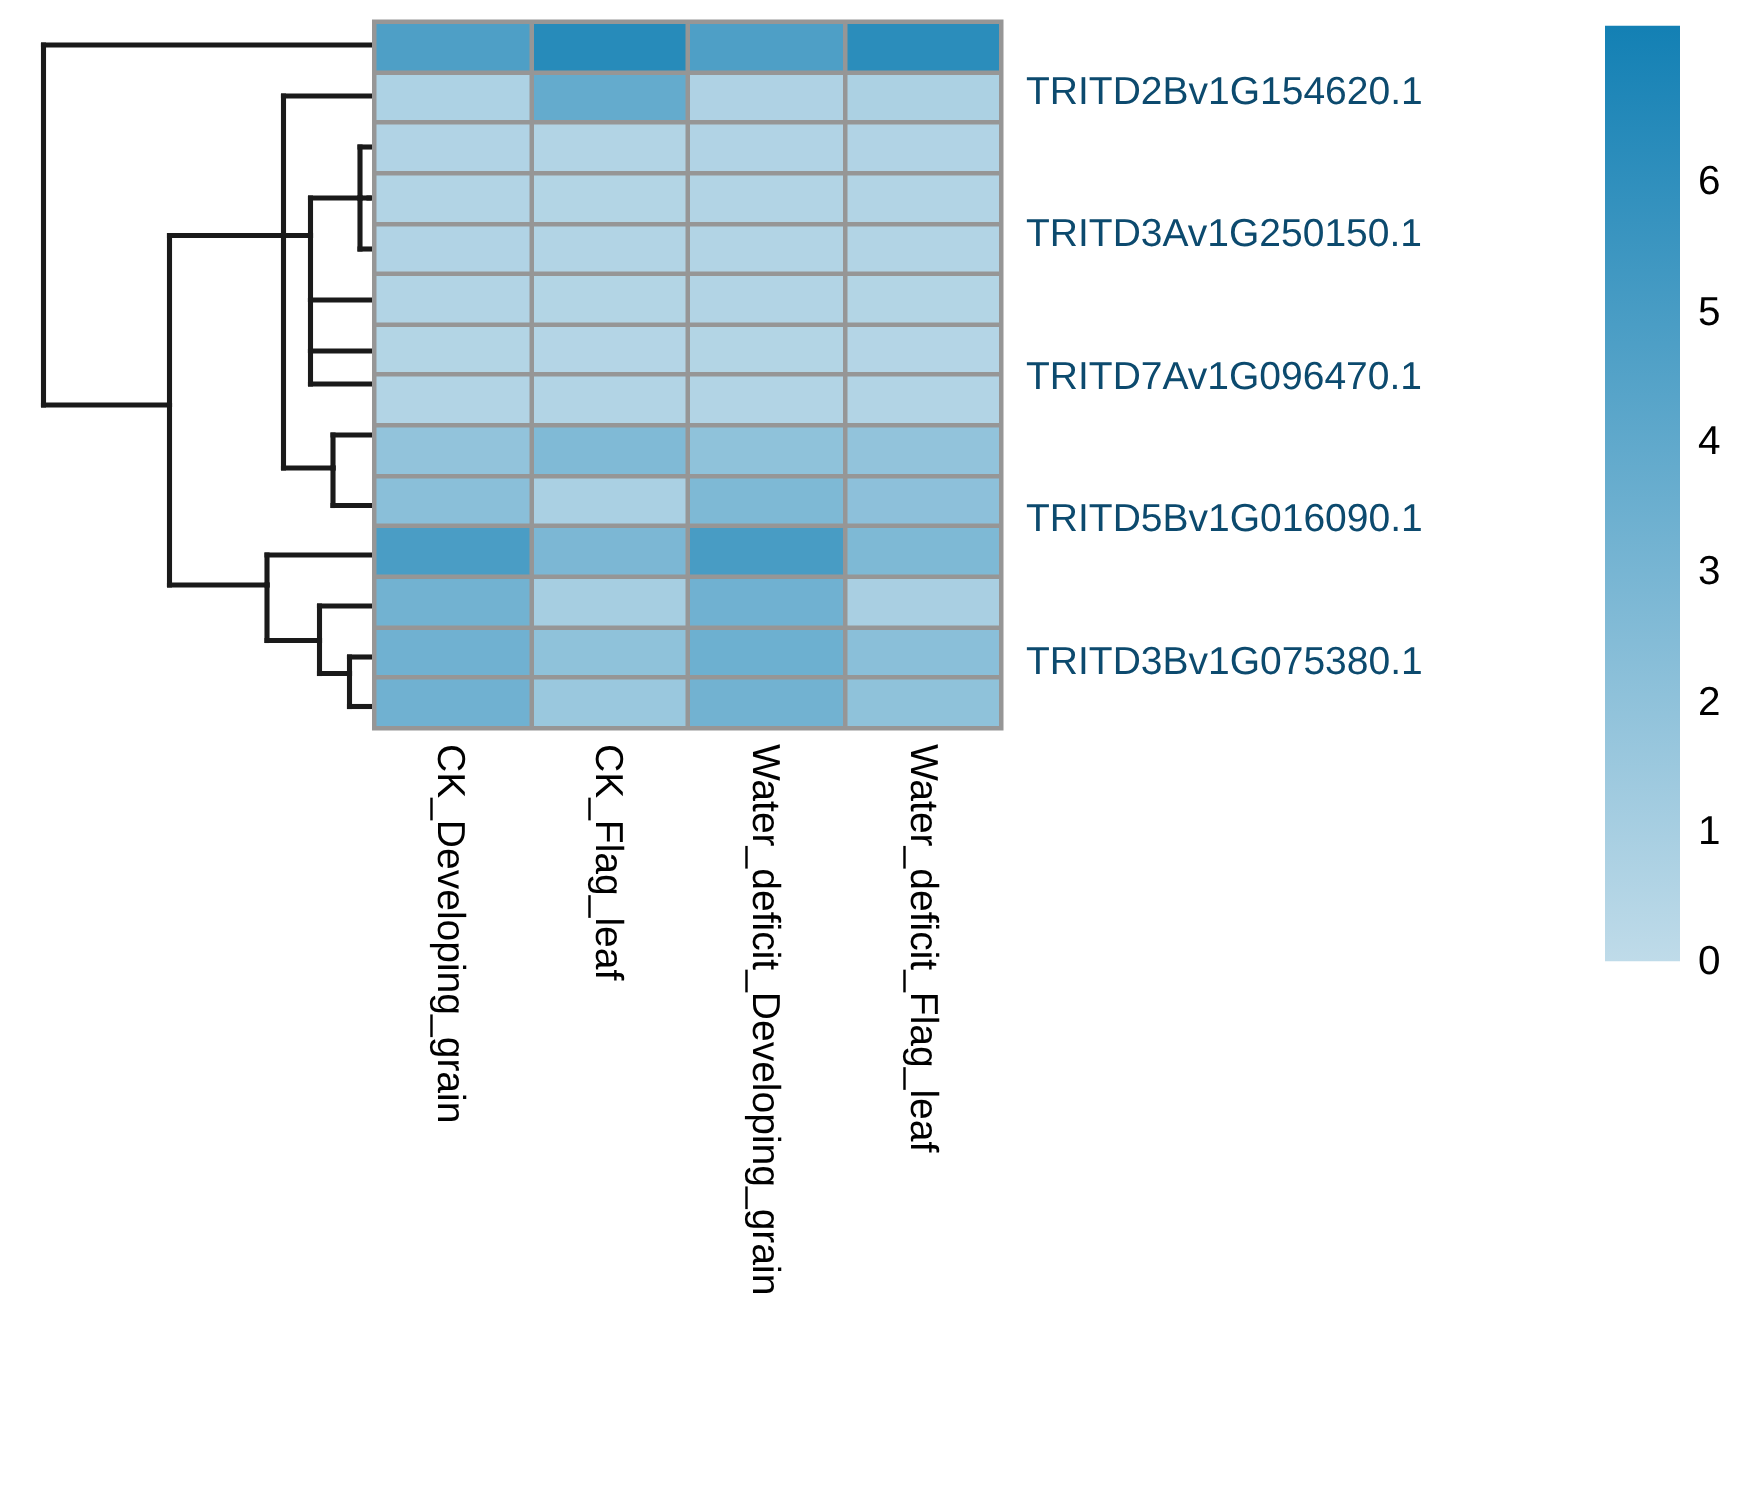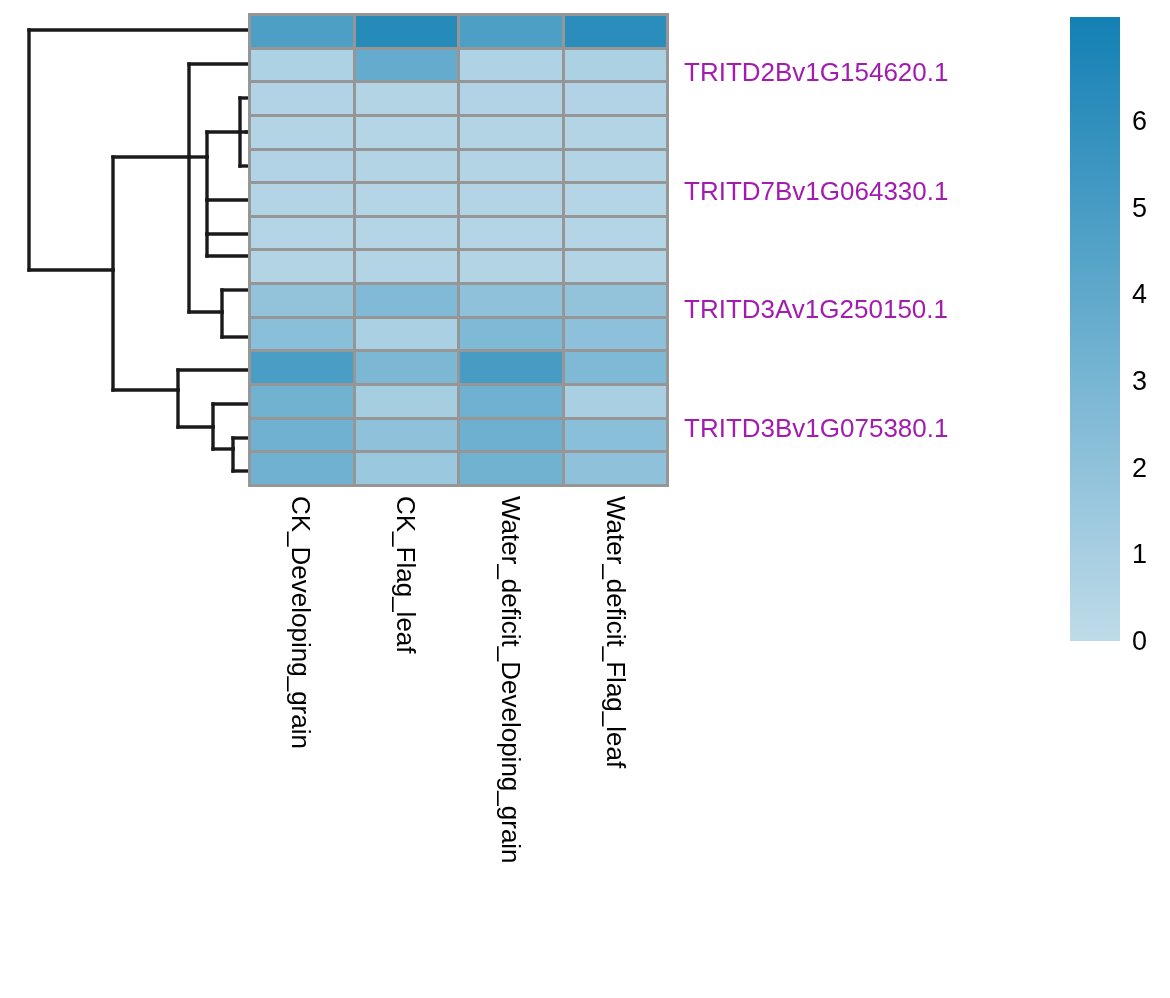--- a/index.html
+++ b/index.html
@@ -31,21 +31,21 @@
   .hm-cell { width:100%; height:100%; }
 
   
   #row-labels {
     position:absolute; left:684px; top:13px; width:360px; height:474px;
     display:flex; flex-direction:column;
   }
   .row-label {
     flex:1 1 0;
     display:flex; align-items:center;
-    font-size:26px; color:#a21caf;
+    font-size:26px; color:#0c4a6e;
     white-space:nowrap;
     line-height:1;
   }
 
   
   #col-labels { position:absolute; left:248px; top:492px; width:421px; height:430px; }
   .col-label-slot {
     position:absolute; top:0; width:105px; height:430px;
   }
   .col-label {
@@ -182,22 +182,23 @@
         <div class="hm-cell" style="background: rgb(138, 191, 217);"></div>
         <div class="hm-cell" style="background: rgb(112, 177, 209);"></div>
         <div class="hm-cell" style="background: rgb(154, 200, 222);"></div>
         <div class="hm-cell" style="background: rgb(114, 178, 209);"></div>
         <div class="hm-cell" style="background: rgb(143, 194, 218);"></div>
       </div>
   </div>
 
   <div id="row-labels">
       <div class="row-label">TRITD2Bv1G154620.1</div>
-      <div class="row-label">TRITD7Bv1G064330.1</div>
       <div class="row-label">TRITD3Av1G250150.1</div>
+      <div class="row-label">TRITD7Av1G096470.1</div>
+      <div class="row-label">TRITD5Bv1G016090.1</div>
       <div class="row-label">TRITD3Bv1G075380.1</div>
     </div>
 
   <div id="col-labels">
       <div class="col-label-slot" style="left: 0px; width: 105.25px;">
         <div class="col-label">CK_Developing_grain</div>
       </div>
       <div class="col-label-slot" style="left: 105.25px; width: 105.25px;">
         <div class="col-label">CK_Flag_leaf</div>
       </div>

